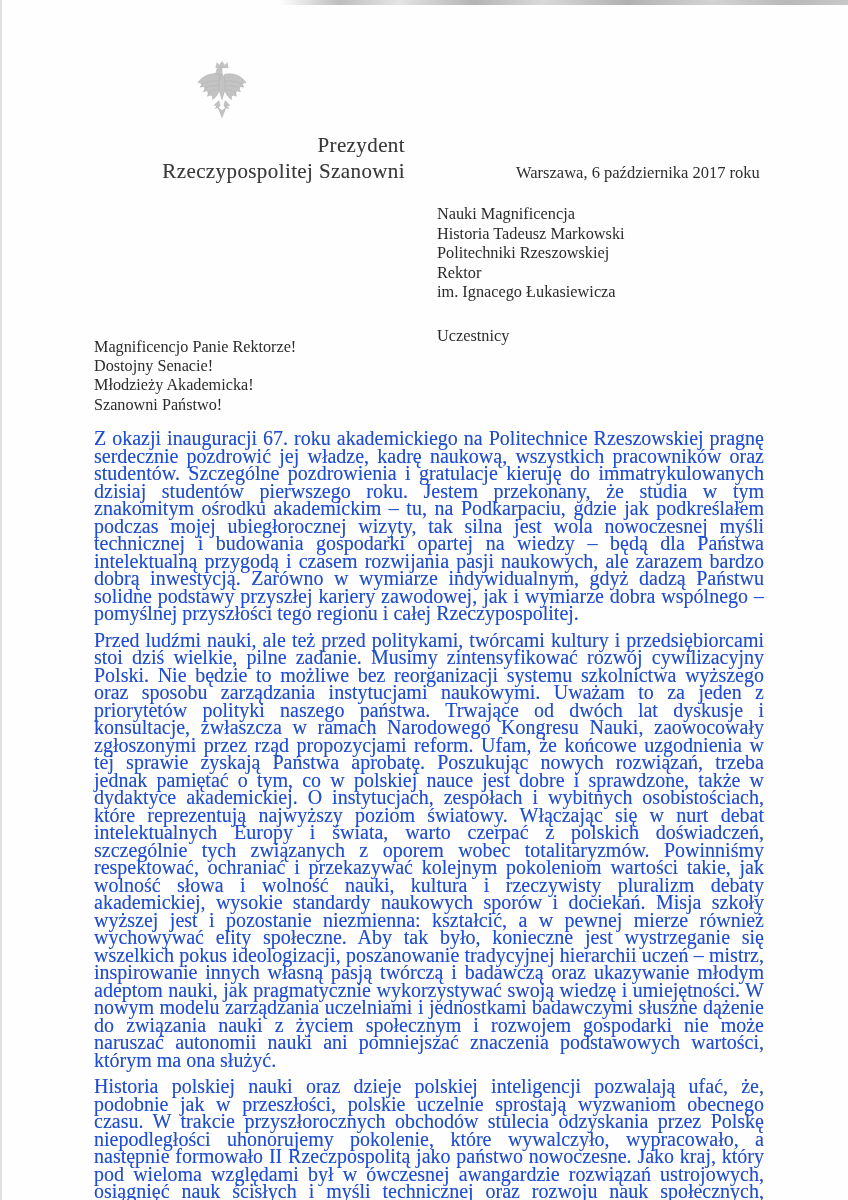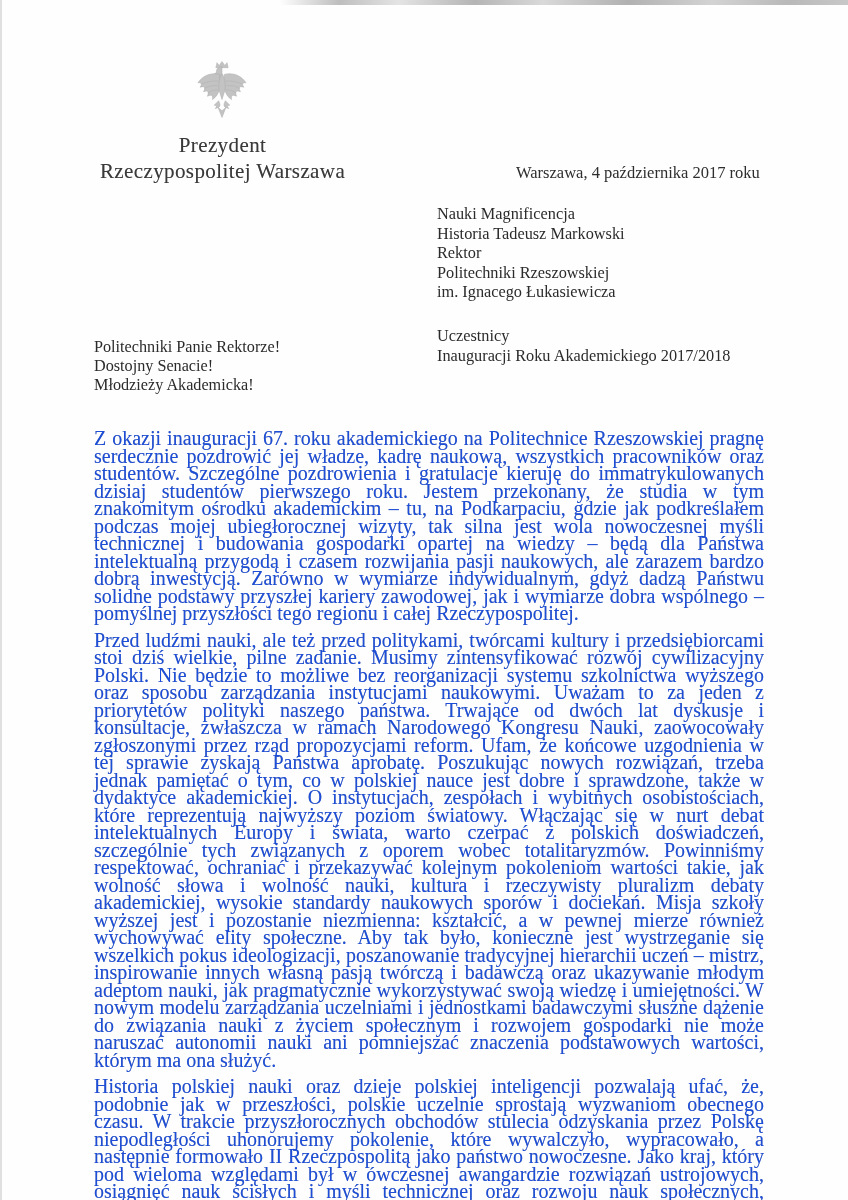--- a/index.html
+++ b/index.html
@@ -23,21 +23,21 @@
       rgba(70,70,70,0.42) 74%, rgba(40,40,40,0.2) 84%,
       rgba(80,80,80,0.4) 93%, rgba(60,60,60,0.28) 100%);
   }
   .scan-left {
     position: absolute; top: 0; left: 0; width: 2px; height: 1200px;
     background: rgba(120,120,120,0.22);
   }
   .emblem { position: absolute; top: 56px; left: 194px; width: 56px; height: 76px; }
   .letterhead {
     position: absolute; top: 132px; left: 40px; width: 365px;
-    text-align: center; font-size: 21px; line-height: 26px;
+    text-align: right; font-size: 21px; line-height: 26px;
     color: #3a3a3a; letter-spacing: 0.4px;
     text-shadow: 0 0 0.5px rgba(60,60,60,0.4);
   }
   .dateline {
     position: absolute; top: 163px; left: 516px;
     font-size: 16.5px; color: #2e2e2e;
   }
   .addressee {
     position: absolute; top: 204px; left: 437px;
     font-size: 16.3px; line-height: 19.6px; color: #2b2b2b;
@@ -77,43 +77,43 @@
         <path d="M56,74 l8,8 -5,1 3,5 -6,-2 c-2,-1 -3,-4 -2,-7 Z"></path>
         <path d="M43,86 L50,104 L57,86 L50,92 Z"></path>
         <path d="M14,44 C24,40 33,38 43,39 M18,52 C26,48 34,46 42,47 M25,60 C31,56 37,54 43,55" fill="none" stroke="#aaaaaa" stroke-width="0.7"></path>
         <path d="M86,44 C76,40 67,38 57,39 M82,52 C74,48 66,46 58,47 M75,60 C69,56 63,54 57,55" fill="none" stroke="#aaaaaa" stroke-width="0.7"></path>
       </g>
     </svg>
   </div>
 
   <div class="letterhead">
     <div>Prezydent</div>
-    <div>Rzeczypospolitej Warszawa</div>
+    <div>Rzeczypospolitej Szanowni</div>
   </div>
 
-  <div class="dateline">Warszawa, 4 października 2017 roku</div>
+  <div class="dateline">Warszawa, 6 października 2017 roku</div>
 
   <div class="addressee">
     <div class="addr-group">
       <div>Nauki Magnificencja</div>
       <div>Historia Tadeusz Markowski</div>
+      <div>Politechniki Rzeszowskiej</div>
       <div>Rektor</div>
-      <div>Politechniki Rzeszowskiej</div>
       <div>im. Ignacego Łukasiewicza</div>
     </div>
     <div class="addr-group">
       <div>Uczestnicy</div>
-      <div>Inauguracji Roku Akademickiego 2017/2018</div>
     </div>
   </div>
 
   <div class="salutations">
-    <div>Politechniki Panie Rektorze!</div>
+    <div>Magnificencjo Panie Rektorze!</div>
     <div>Dostojny Senacie!</div>
     <div>Młodzieży Akademicka!</div>
+    <div>Szanowni Państwo!</div>
   </div>
 
   <div class="body-text">
     <p>Z okazji inauguracji 67. roku akademickiego na Politechnice Rzeszowskiej pragnę serdecznie pozdrowić jej władze, kadrę naukową, wszystkich pracowników oraz studentów. Szczególne pozdrowienia i gratulacje kieruję do immatrykulowanych dzisiaj studentów pierwszego roku. Jestem przekonany, że studia w tym znakomitym ośrodku akademickim – tu, na Podkarpaciu, gdzie jak podkreślałem podczas mojej ubiegłorocznej wizyty, tak silna jest wola nowoczesnej myśli technicznej i budowania gospodarki opartej na wiedzy – będą dla Państwa intelektualną przygodą i czasem rozwijania pasji naukowych, ale zarazem bardzo dobrą inwestycją. Zarówno w wymiarze indywidualnym, gdyż dadzą Państwu solidne podstawy przyszłej kariery zawodowej, jak i wymiarze dobra wspólnego – pomyślnej przyszłości tego regionu i całej Rzeczypospolitej.</p>
     <p>Przed ludźmi nauki, ale też przed politykami, twórcami kultury i przedsiębiorcami stoi dziś wielkie, pilne zadanie. Musimy zintensyfikować rozwój cywilizacyjny Polski. Nie będzie to możliwe bez reorganizacji systemu szkolnictwa wyższego oraz sposobu zarządzania instytucjami naukowymi. Uważam to za jeden z priorytetów polityki naszego państwa. Trwające od dwóch lat dyskusje i konsultacje, zwłaszcza w ramach Narodowego Kongresu Nauki, zaowocowały zgłoszonymi przez rząd propozycjami reform. Ufam, że końcowe uzgodnienia w tej sprawie zyskają Państwa aprobatę. Poszukując nowych rozwiązań, trzeba jednak pamiętać o tym, co w polskiej nauce jest dobre i sprawdzone, także w dydaktyce akademickiej. O instytucjach, zespołach i wybitnych osobistościach, które reprezentują najwyższy poziom światowy. Włączając się w nurt debat intelektualnych Europy i świata, warto czerpać z polskich doświadczeń, szczególnie tych związanych z oporem wobec totalitaryzmów. Powinniśmy respektować, ochraniać i przekazywać kolejnym pokoleniom wartości takie, jak wolność słowa i wolność nauki, kultura i rzeczywisty pluralizm debaty akademickiej, wysokie standardy naukowych sporów i dociekań. Misja szkoły wyższej jest i pozostanie niezmienna: kształcić, a w pewnej mierze również wychowywać elity społeczne. Aby tak było, konieczne jest wystrzeganie się wszelkich pokus ideologizacji, poszanowanie tradycyjnej hierarchii uczeń – mistrz, inspirowanie innych własną pasją twórczą i badawczą oraz ukazywanie młodym adeptom nauki, jak pragmatycznie wykorzystywać swoją wiedzę i umiejętności. W nowym modelu zarządzania uczelniami i jednostkami badawczymi słuszne dążenie do związania nauki z życiem społecznym i rozwojem gospodarki nie może naruszać autonomii nauki ani pomniejszać znaczenia podstawowych wartości, którym ma ona służyć.</p>
     <p>Historia polskiej nauki oraz dzieje polskiej inteligencji pozwalają ufać, że, podobnie jak w przeszłości, polskie uczelnie sprostają wyzwaniom obecnego czasu. W trakcie przyszłorocznych obchodów stulecia odzyskania przez Polskę niepodległości uhonorujemy pokolenie, które wywalczyło, wypracowało, a następnie formowało II Rzeczpospolitą jako państwo nowoczesne. Jako kraj, który pod wieloma względami był w ówczesnej awangardzie rozwiązań ustrojowych, osiągnięć nauk ścisłych i myśli technicznej oraz rozwoju nauk społecznych, kultury i sztuki. Jestem przekonany, że duma z tych świetnych tradycji oraz przynależny autentycznym elitom patriotyzm skłonią środowiska akademickie do włączenia się w obchody tego niezwykłego jubileuszu w sposób godny, uroczysty, z inwencją i wizjonerskim rozmachem.</p>
   </div>
 
 </div>
 

